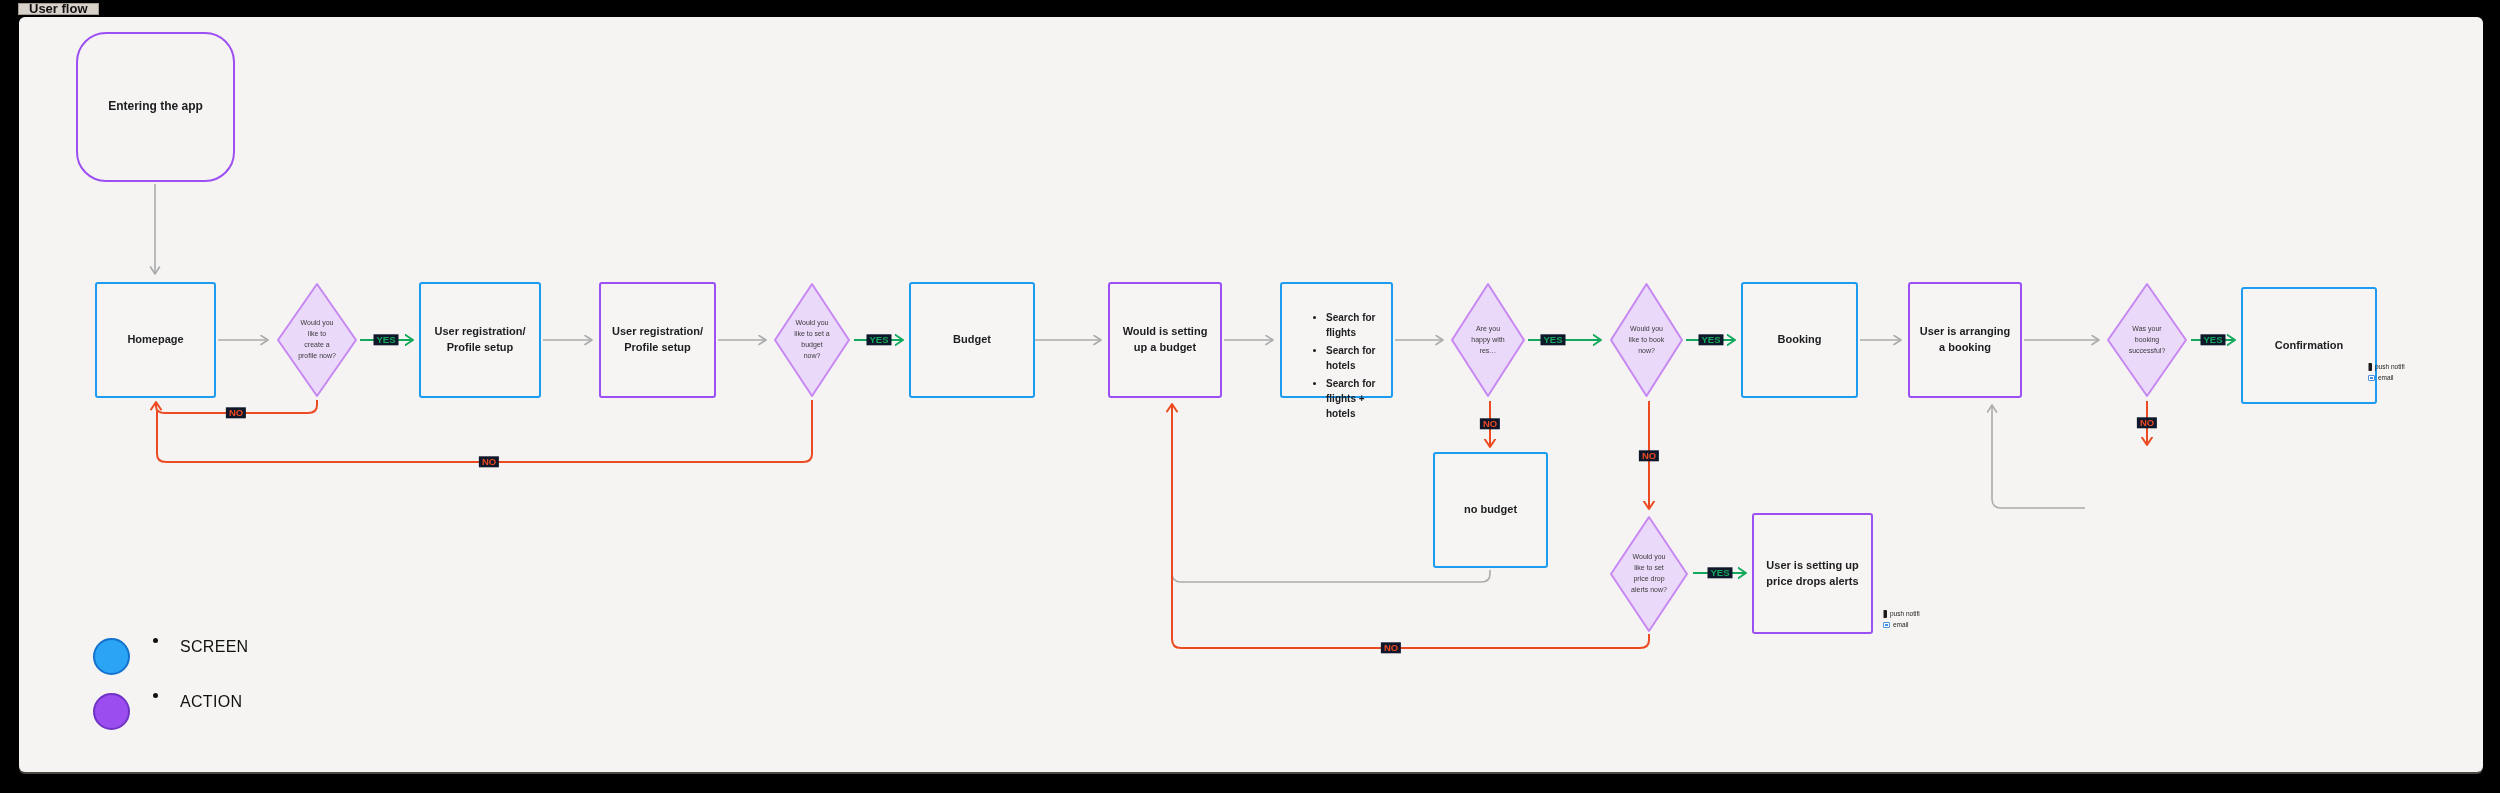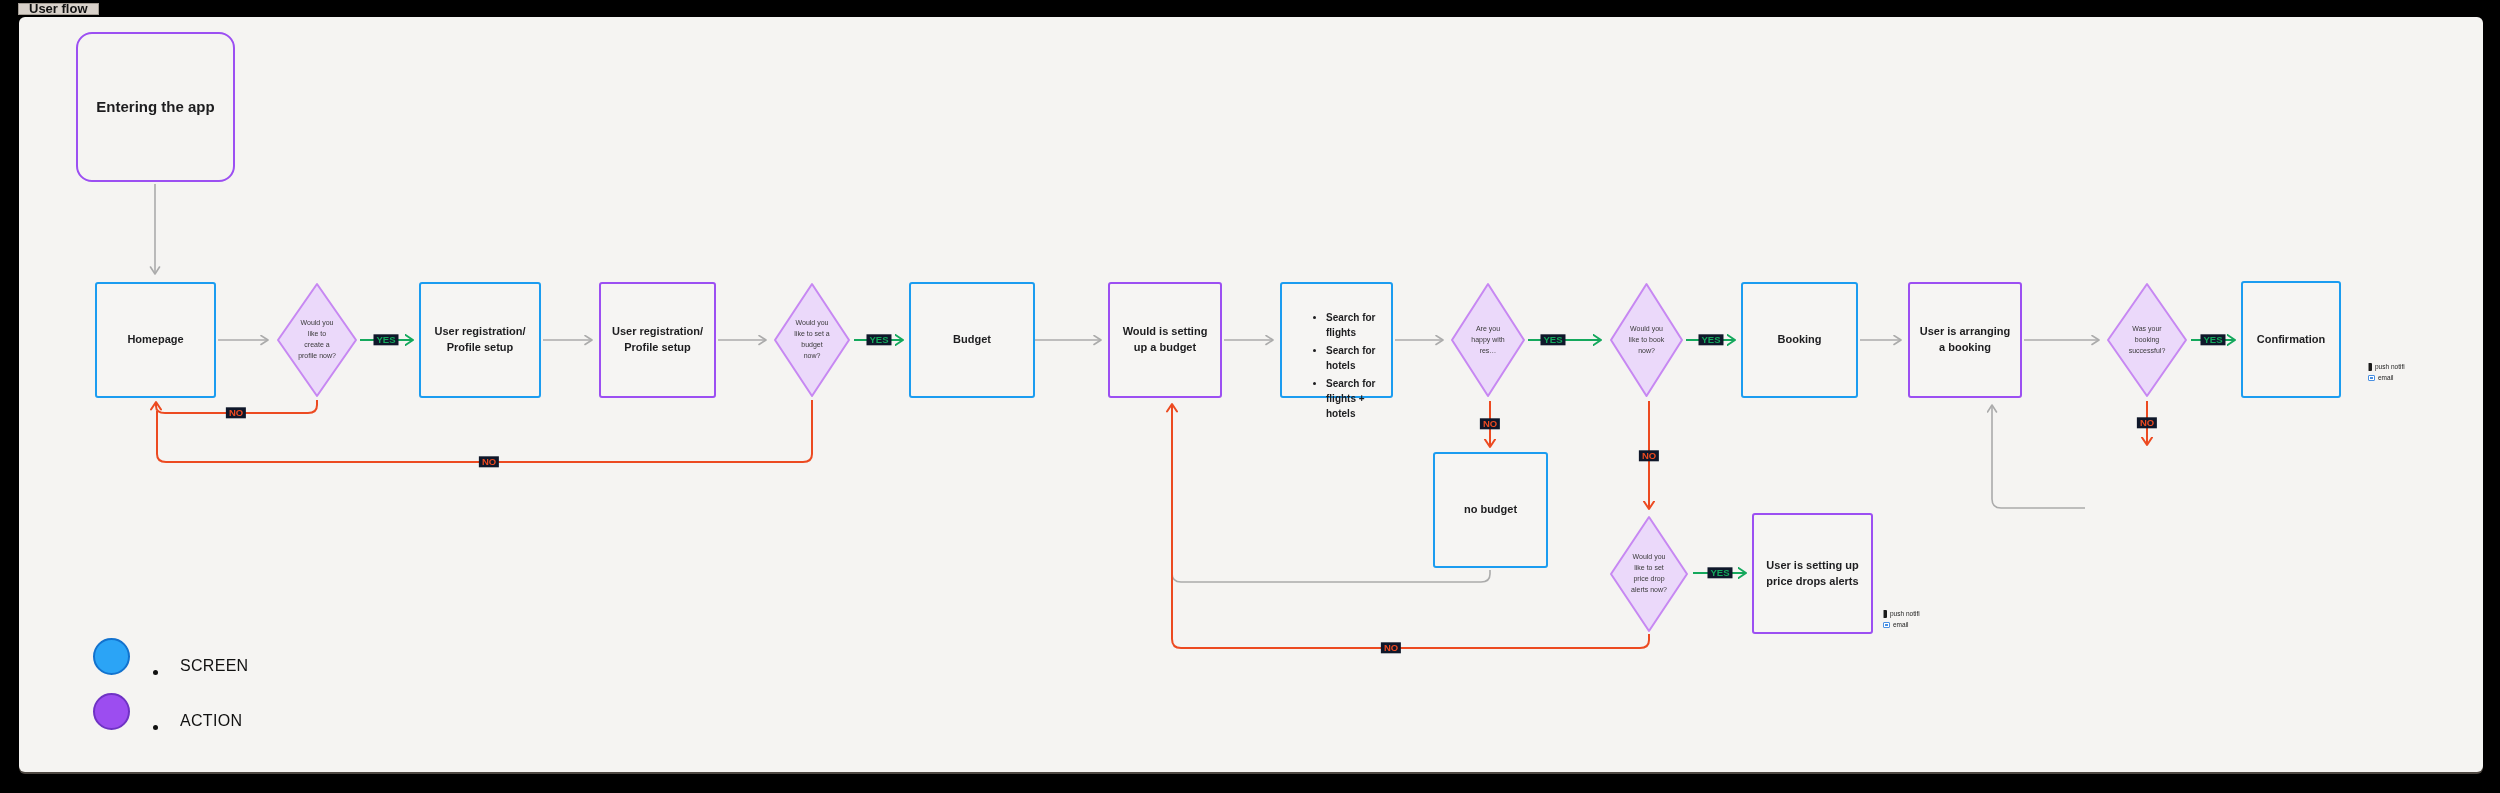--- a/index.html
+++ b/index.html
@@ -3,37 +3,37 @@
 <meta charset="utf-8">
 <style>
   html,body{margin:0;padding:0;background:#000;}
   *{box-sizing:border-box;font-family:"Liberation Sans","DejaVu Sans",sans-serif;}
   #stage{position:relative;width:2500px;height:793px;background:#000;overflow:hidden;}
   #canvas{position:absolute;left:19px;top:17px;width:2464px;height:755px;background:#F5F4F2;border-radius:6px;box-shadow:0 2px 0 rgba(130,120,110,.6);}
   .pill{position:absolute;left:18px;top:3px;height:12px;padding:0 10px;background:#D8D1CA;border:1px solid #A49D94;border-radius:0;font-size:13px;font-weight:700;color:#111;line-height:10px;}
   .node{position:absolute;display:flex;align-items:center;justify-content:center;text-align:center;background:#F6F5F3;border-radius:3px;color:#1D1D1F;font-weight:700;font-size:11px;line-height:1.45;padding:4px 8px;}
   .b-blue{border:2px solid #1B9CF0;}
   .b-purple{border:2px solid #9C4FF2;}
-  .start{border:2px solid #9C4FF2;border-radius:16px;font-size:15px;background:#F5F4F2;}
+  .start{border:2px solid #9C4FF2;border-radius:30px;font-size:12px;background:#F5F4F2;}
   .diamond{position:absolute;}
   .diamond svg{position:absolute;left:0;top:0;}
   .dtext{position:absolute;left:50%;top:50%;transform:translate(-50%,-50%);font-size:7px;line-height:1.55;color:#3A3A3A;text-align:center;}
   .lbl{position:absolute;transform:translate(-50%,-50%);font-size:9.5px;font-weight:700;background:#0f172a;padding:0 3px;line-height:1.2;}
   .lbl-yes{color:#14A85C;}
   .lbl-no{color:#EC4A21;}
   .list-node{justify-content:flex-start;align-items:flex-start;padding-top:26px;text-align:left;}
   .list-node ul{margin:0;padding-left:16px;}
   .list-node li{font-size:10px;font-weight:700;margin:0 0 3px 0;line-height:1.5;color:#1D1D1F;}
   .annot{position:absolute;font-size:6.5px;color:#222;line-height:11px;white-space:nowrap;}
   .annot .row{display:flex;align-items:center;gap:3px;height:11px;}
   .ic-phone{display:inline-block;width:4px;height:8px;background:#1b1b1b;border-radius:1px;border-left:1px solid #8b8b8b;}
   .ic-mail{display:inline-block;width:7px;height:6px;background:#fff;border:1px solid #4A90E2;border-radius:1px;position:relative;}
   .ic-mail:after{content:"";position:absolute;left:1px;top:1px;width:3px;height:2px;background:#4A90E2;}
   .legend{position:absolute;}
-  .legend-row{position:absolute;display:flex;align-items:flex-end;gap:12px;}
+  .legend-row{position:absolute;display:flex;align-items:flex-start;gap:12px;}
   .legend-circle{width:37px;height:37px;border-radius:50%;}
   .lc-screen{background:#2BA4F6;border:2px solid #1272CE;}
   .lc-action{background:#9C4DF0;border:2px solid #6F33C4;}
   .legend-dot{width:5px;height:5px;border-radius:50%;background:#111;margin:0 10px 0 11px;}
   .legend-text{font-size:16px;font-weight:500;color:#111;letter-spacing:.3px;}
   svg.wires{position:absolute;left:0;top:0;}
 </style>
 </head>
 <body>
 
@@ -117,21 +117,21 @@
   </div>
 
   <div class="node b-blue" style="left:1741px;top:282px;width:117px;height:116px;">
     <span>Booking</span>
   </div>
 
   <div class="node b-purple" style="left:1908px;top:282px;width:114px;height:116px;">
     <span>User is arranging a booking</span>
   </div>
 
-  <div class="node b-blue" style="left:2241px;top:281px;width:100px;height:117px;">
+  <div class="node b-blue" style="left:2241px;top:287px;width:136px;height:117px;">
     <span>Confirmation</span>
   </div>
 
   <div class="node b-blue" style="left:1433px;top:452px;width:115px;height:116px;">
     <span>no budget</span>
   </div>
 
 
   <div class="node b-purple" style="left:1752px;top:513px;width:121px;height:121px;">
     <span>User is setting up price drops alerts</span>

